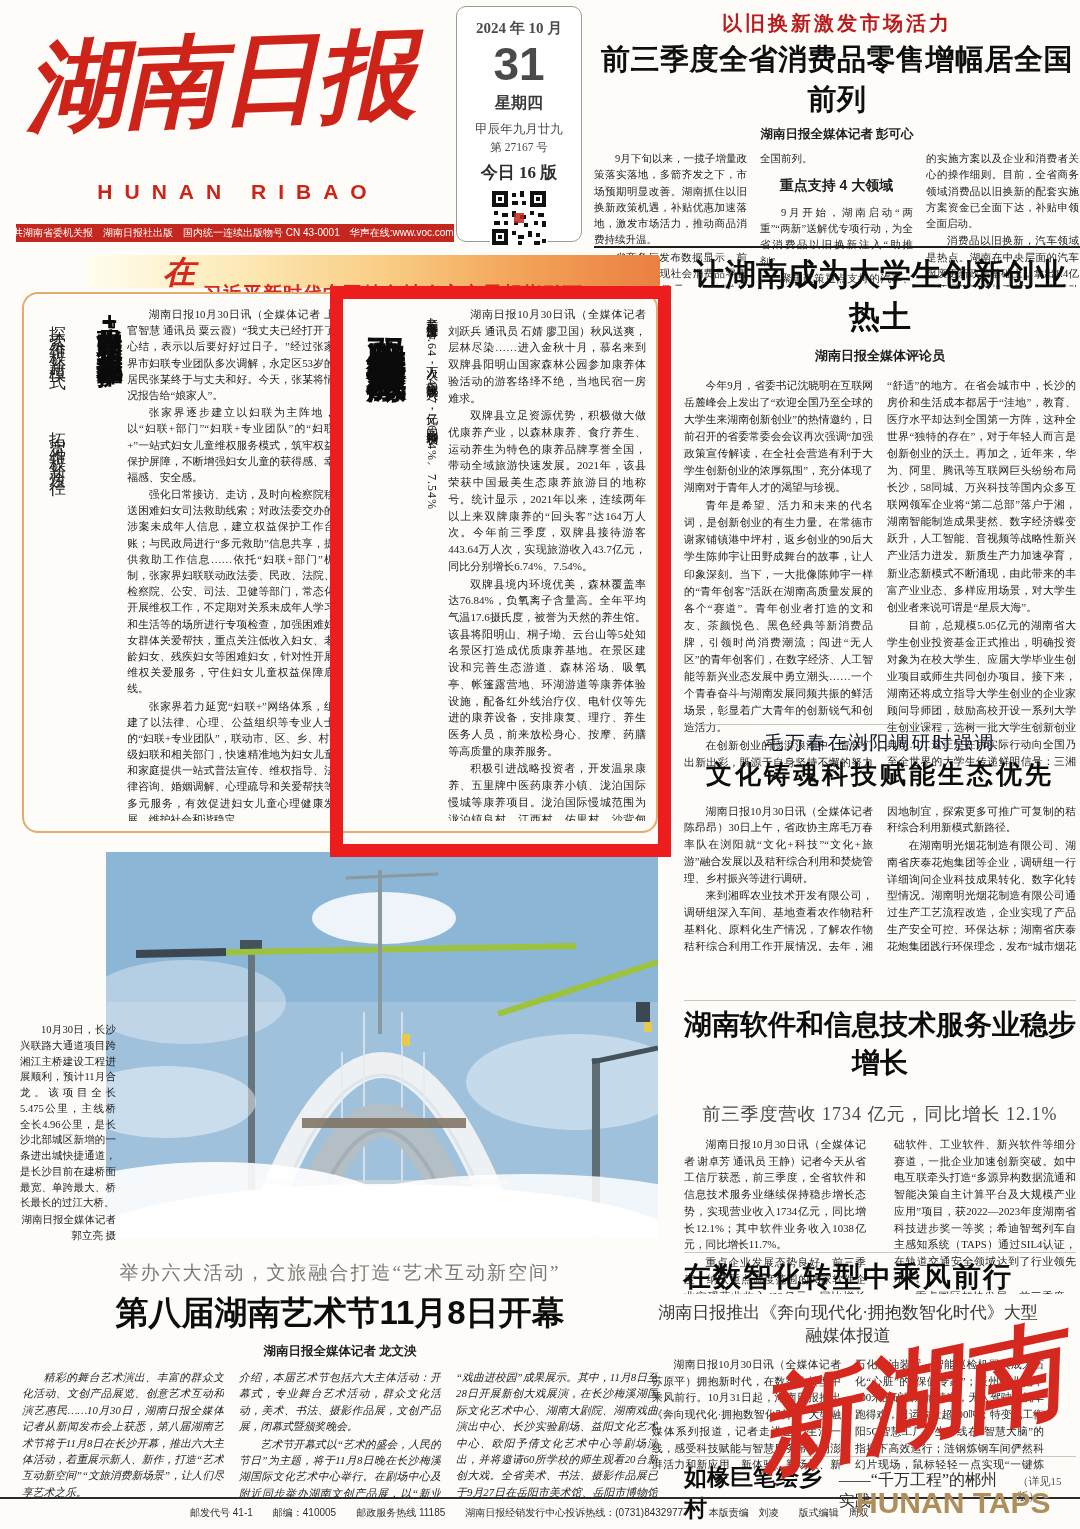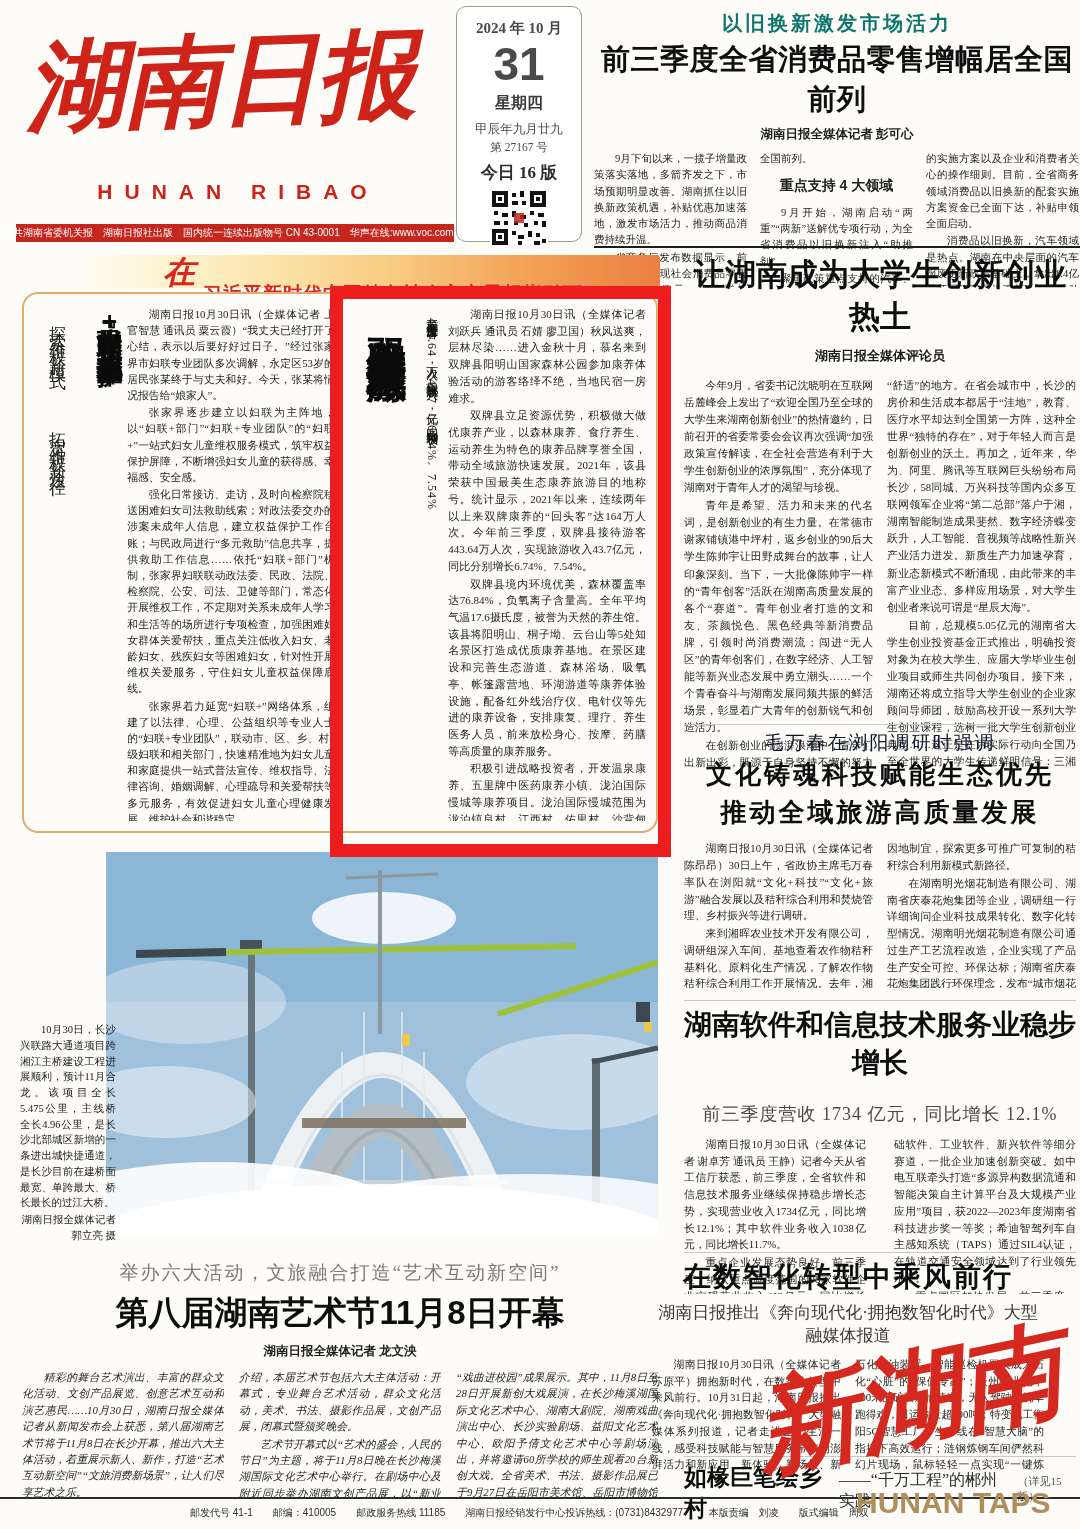--- a/index.html
+++ b/index.html
@@ -31,21 +31,21 @@
   .datebox .m { font-size:15px; color:#4a4a4a; font-weight:bold; }
   .datebox .d { font-size:46px; color:#4a4a4a; font-weight:bold; line-height:1.15; font-family:"Liberation Sans",sans-serif; }
   .datebox .w { font-size:16px; font-weight:bold; color:#3a3a3a; margin-top:2px; }
   .datebox .l { font-size:12.5px; color:#4a4a4a; margin-top:7px; }
   .datebox .i { font-size:11.5px; color:#4a4a4a; margin-top:2px; }
   .datebox .p { font-size:17px; font-weight:bold; color:#2e2e2e; margin-top:6px; }
   .datebox svg { margin-top:5px; }
 
   
   .consumer { left:594px; top:10px; width:486px; height:238px; border-bottom:2px solid #1c1c1c; }
-  .consumer .kicker { text-align:center; font-size:20px; color:#0f766e; font-weight:bold; letter-spacing:3px; }
+  .consumer .kicker { text-align:center; font-size:20px; color:#b91c1c; font-weight:bold; letter-spacing:3px; }
   .consumer .headline { text-align:center; font-size:29px; font-weight:900; letter-spacing:0.5px; color:#0f0f0f; margin-top:3px; }
   .consumer .byline { text-align:center; font-size:12.5px; font-weight:bold; margin-top:6px; }
   .consumer .cols { display:flex; gap:13px; margin-top:8px; height:136px; overflow:hidden; }
   .consumer .jcol { width:153px; font-size:10.5px; line-height:1.55; overflow:hidden; }
   .consumer .sub { text-align:center; font-weight:bold; font-size:14px; text-indent:0; margin:8px 0; font-family:"Liberation Sans",sans-serif; }
 
   
   .banner { left:86px; top:255px; width:574px; height:33px; border-radius:4px;
     background:linear-gradient(90deg,#fffdf0 0%,#fdeec0 22%,#f9cd84 52%,#f2a055 78%,#ea7f42 100%);
     display:flex; align-items:center; justify-content:center; color:#d5281e; white-space:nowrap; }
@@ -308,21 +308,20 @@
       </div>
     </div>
   </div>
 
   <div class="rule" style="left:684px; top:724px; width:392px;"></div>
 
   <div class="abs diaoyan">
     <div class="kicker">毛万春在浏阳调研时强调</div>
     <div class="h hei">
       <div>文化铸魂科技赋能生态优先</div>
-      <div>推动全域旅游高质量发展</div>
     </div>
     <div class="cols">
       <div class="jcol">
         <p>湖南日报10月30日讯（全媒体记者 陈昂昂）30日上午，省政协主席毛万春率队在浏阳就“文化+科技”“文化+旅游”融合发展以及秸秆综合利用和焚烧管理、乡村振兴等进行调研。</p>
         <p>来到湘晖农业技术开发有限公司，调研组深入车间、基地查看农作物秸秆基料化、原料化生产情况，了解农作物秸秆综合利用工作开展情况。去年，湘晖农业技术开发有限公司收购附近乡镇秸秆近7000吨，通过生物发酵制成农业基质等产品。毛万春说，要坚持实事求是、</p>
       </div>
       <div class="jcol">
         <p class="cont">因地制宜，探索更多可推广可复制的秸秆综合利用新模式新路径。</p>
         <p>在湖南明光烟花制造有限公司、湖南省庆泰花炮集团等企业，调研组一行详细询问企业科技成果转化、数字化转型情况。湖南明光烟花制造有限公司通过生产工艺流程改造，企业实现了产品生产安全可控、环保达标；湖南省庆泰花炮集团践行环保理念，发布“城市烟花企业标准”，引领产业转型升级。</p>
 

